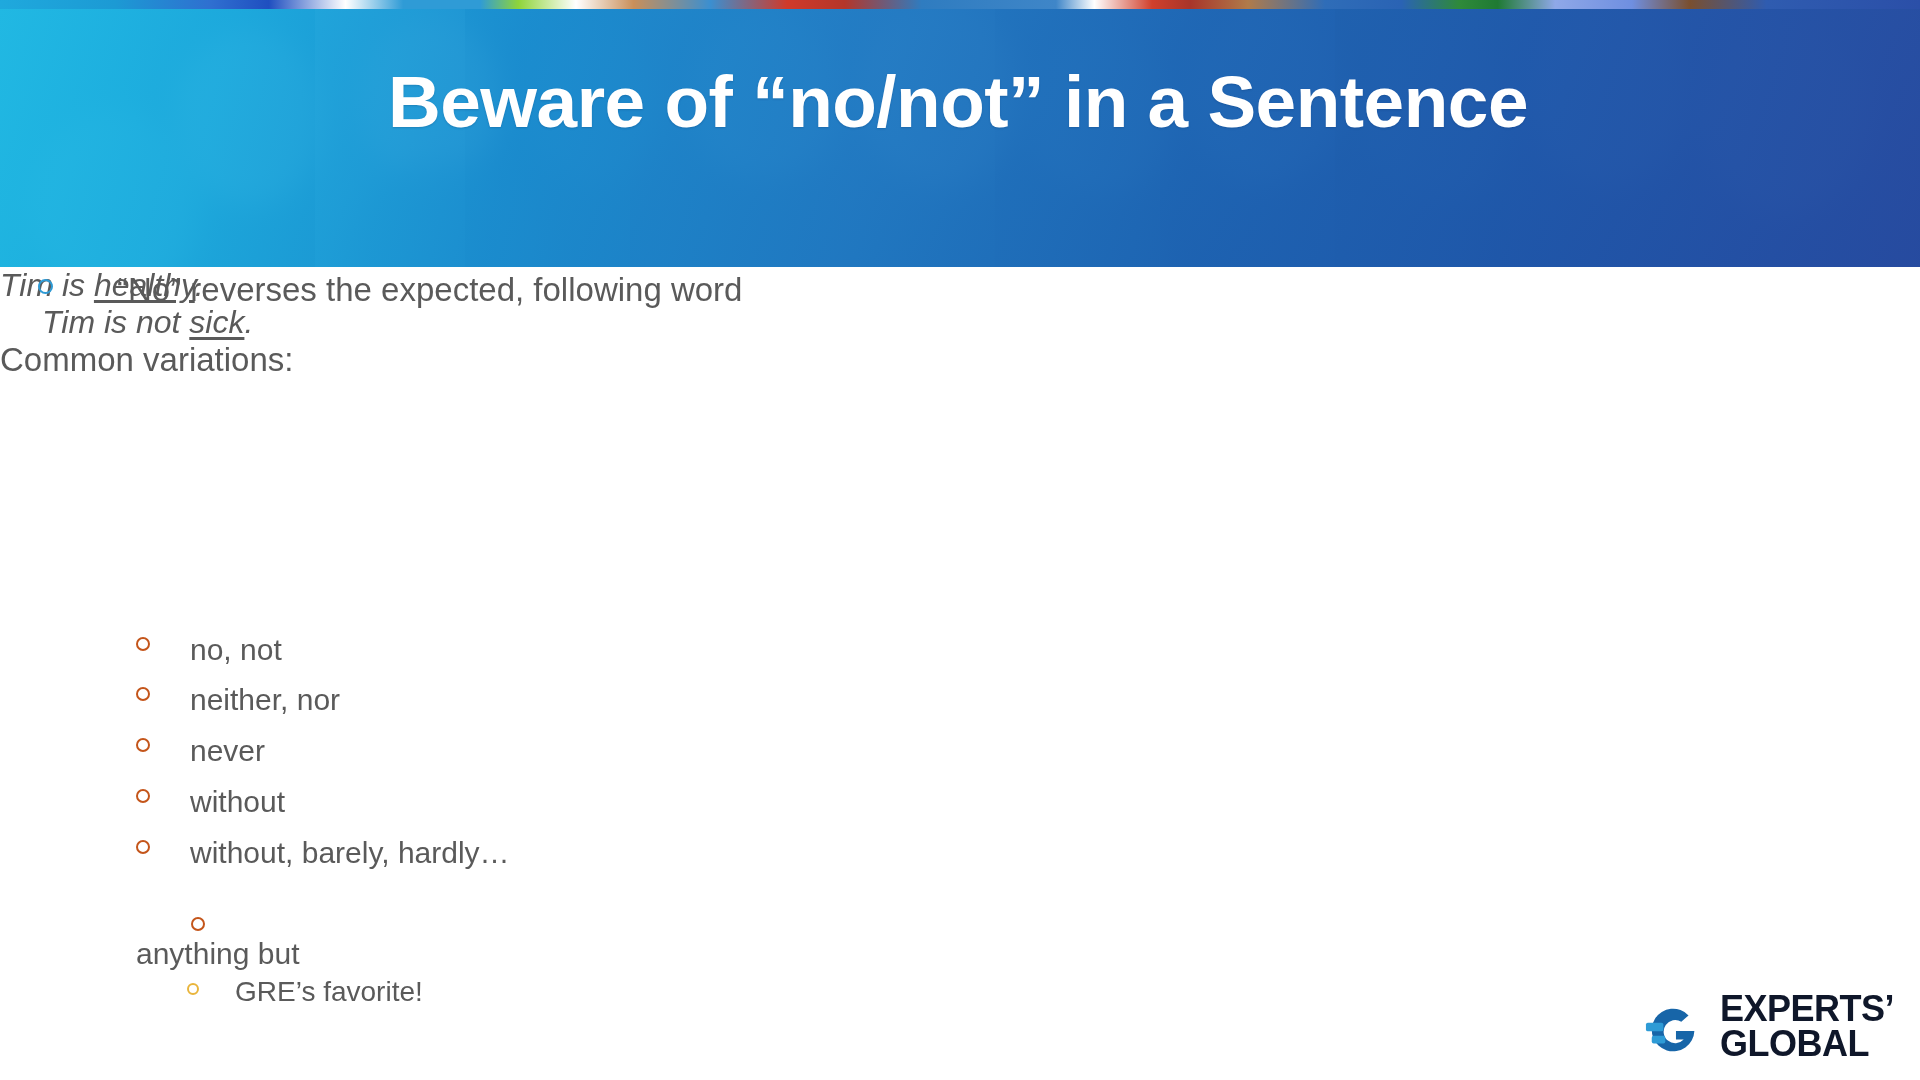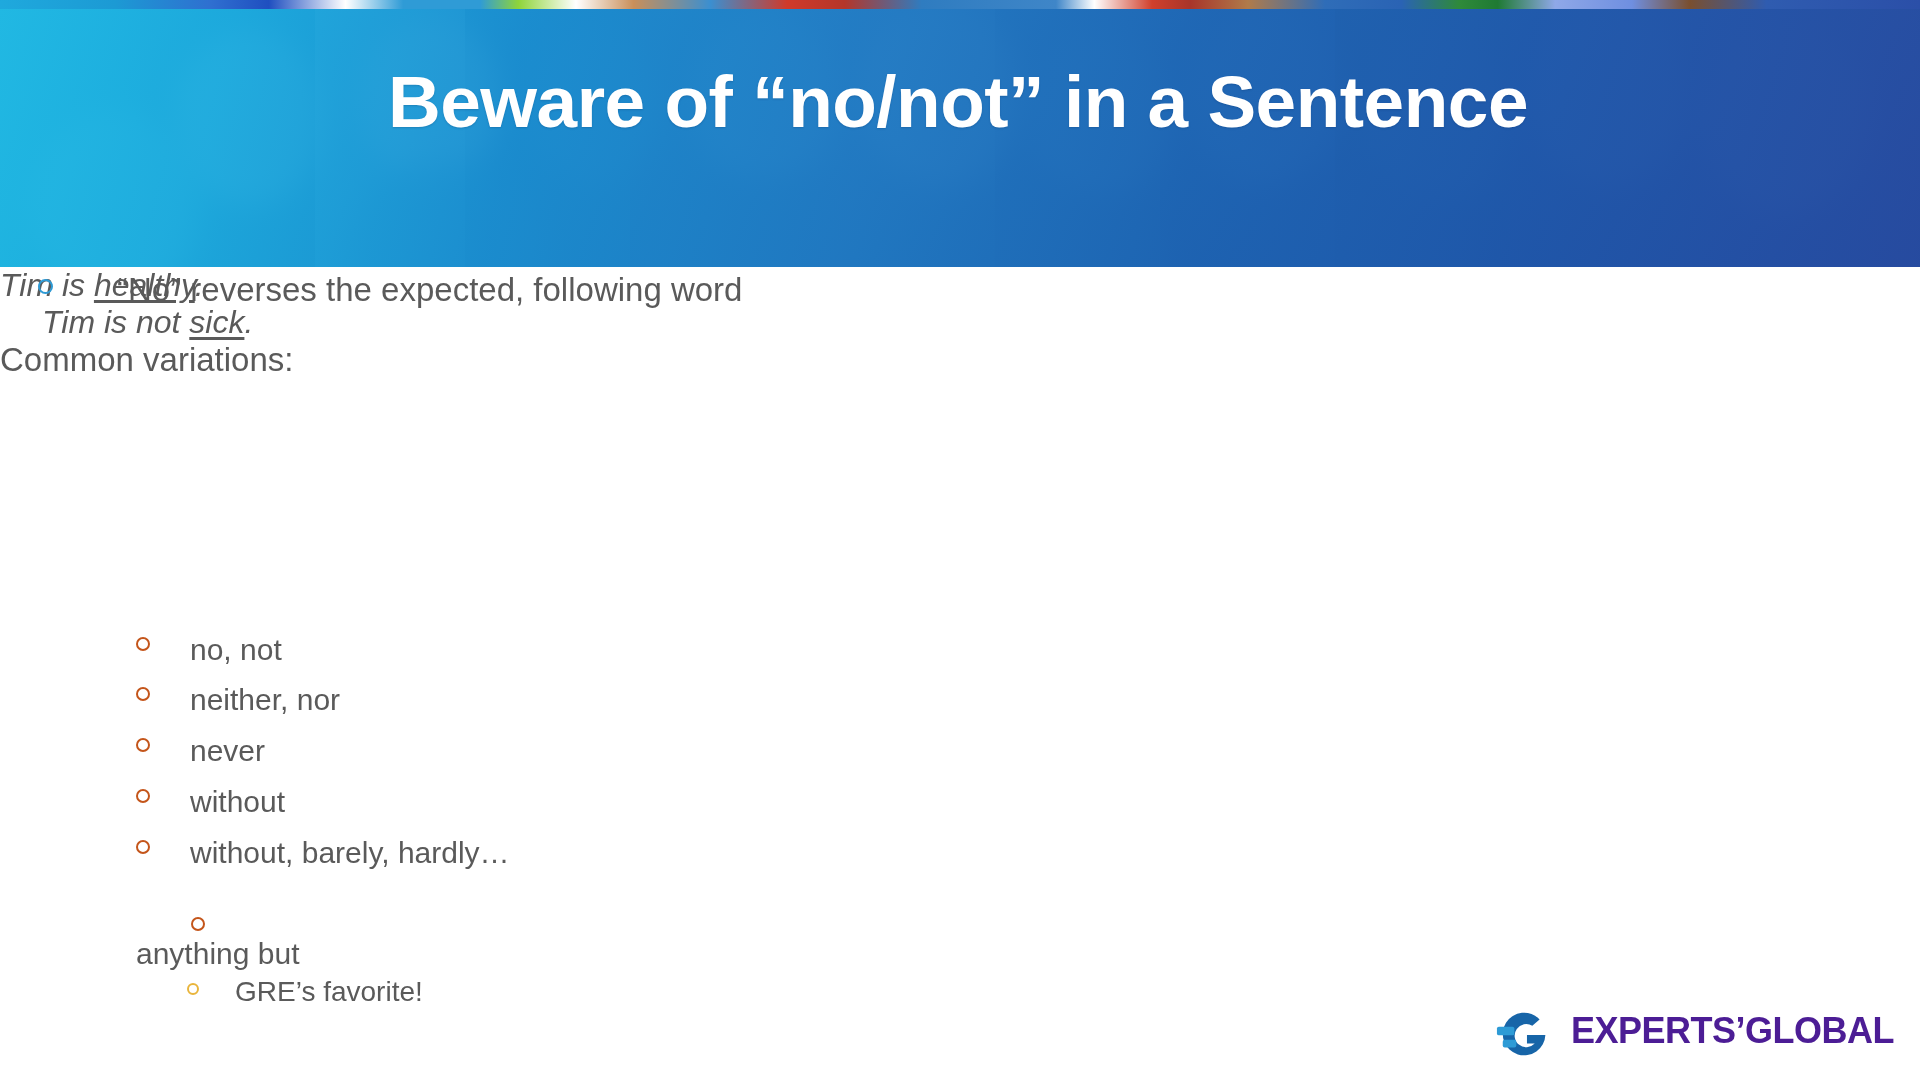--- a/index.html
+++ b/index.html
@@ -117,22 +117,22 @@
   #v-6-sub .bullet { margin-right:36px; position:relative; top:-6px; }
   #v-6-sub .txt { font-size:28px; }
 
   
   #logo {
     position:absolute; right:26px; bottom:18px;
     display:flex; align-items:center; gap:14px;
   }
   #logo-mark { width:62px; height:62px; flex:0 0 auto; }
   #logo-words {
-    display:flex; flex-direction:row;
-    line-height:.97; color:#4c1d95; font-weight:bold;
+    display:flex; flex-direction:column;
+    line-height:.97; color:#0f172a; font-weight:bold;
     letter-spacing:-0.5px;
   }
   #logo-words .l1 { font-size:36px; }
   #logo-words .l2 { font-size:36px; }
 </style>
 </head>
 <body>
 
 <div id="header">
 

